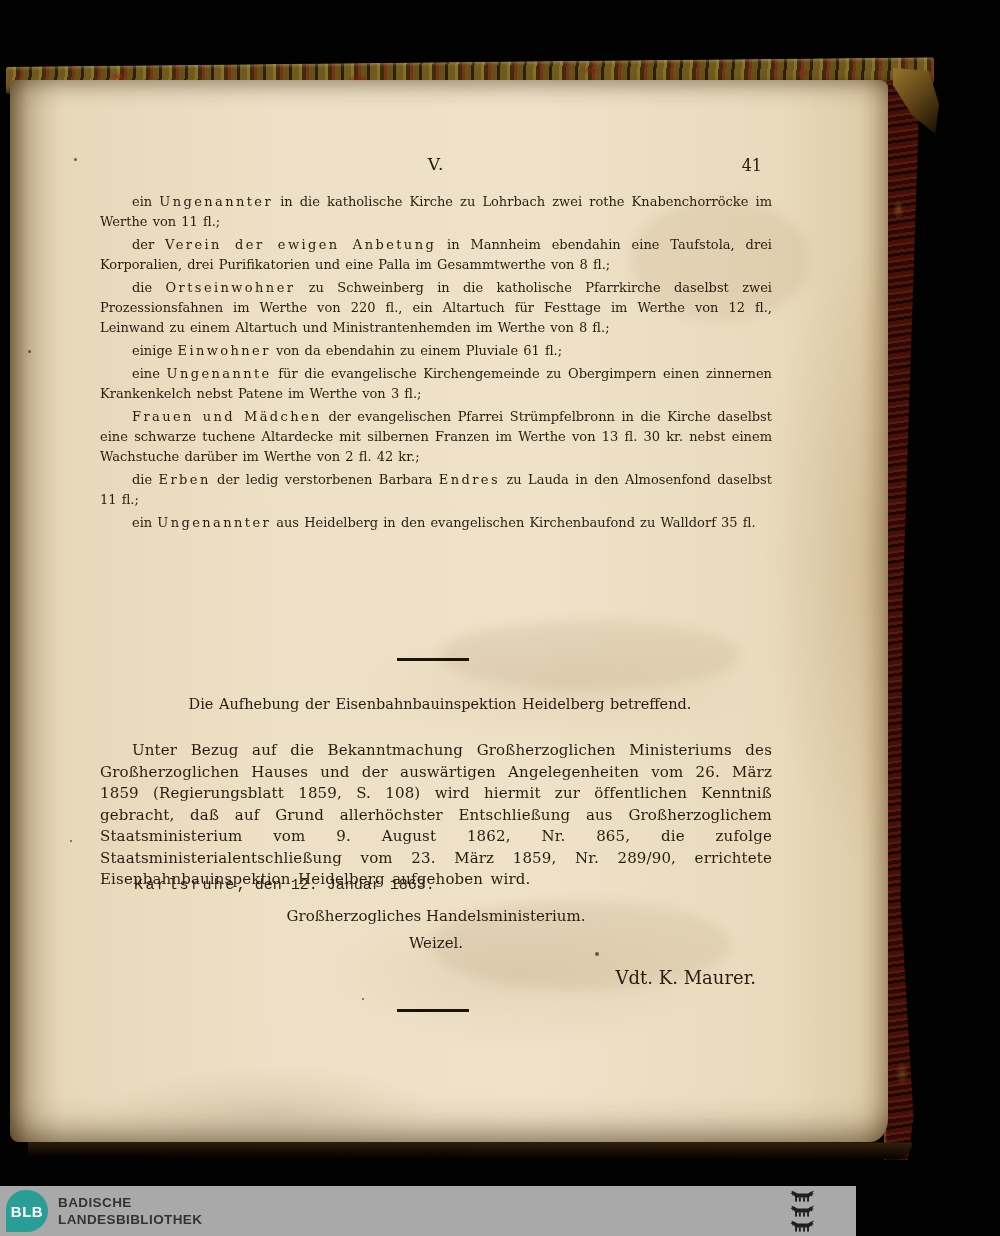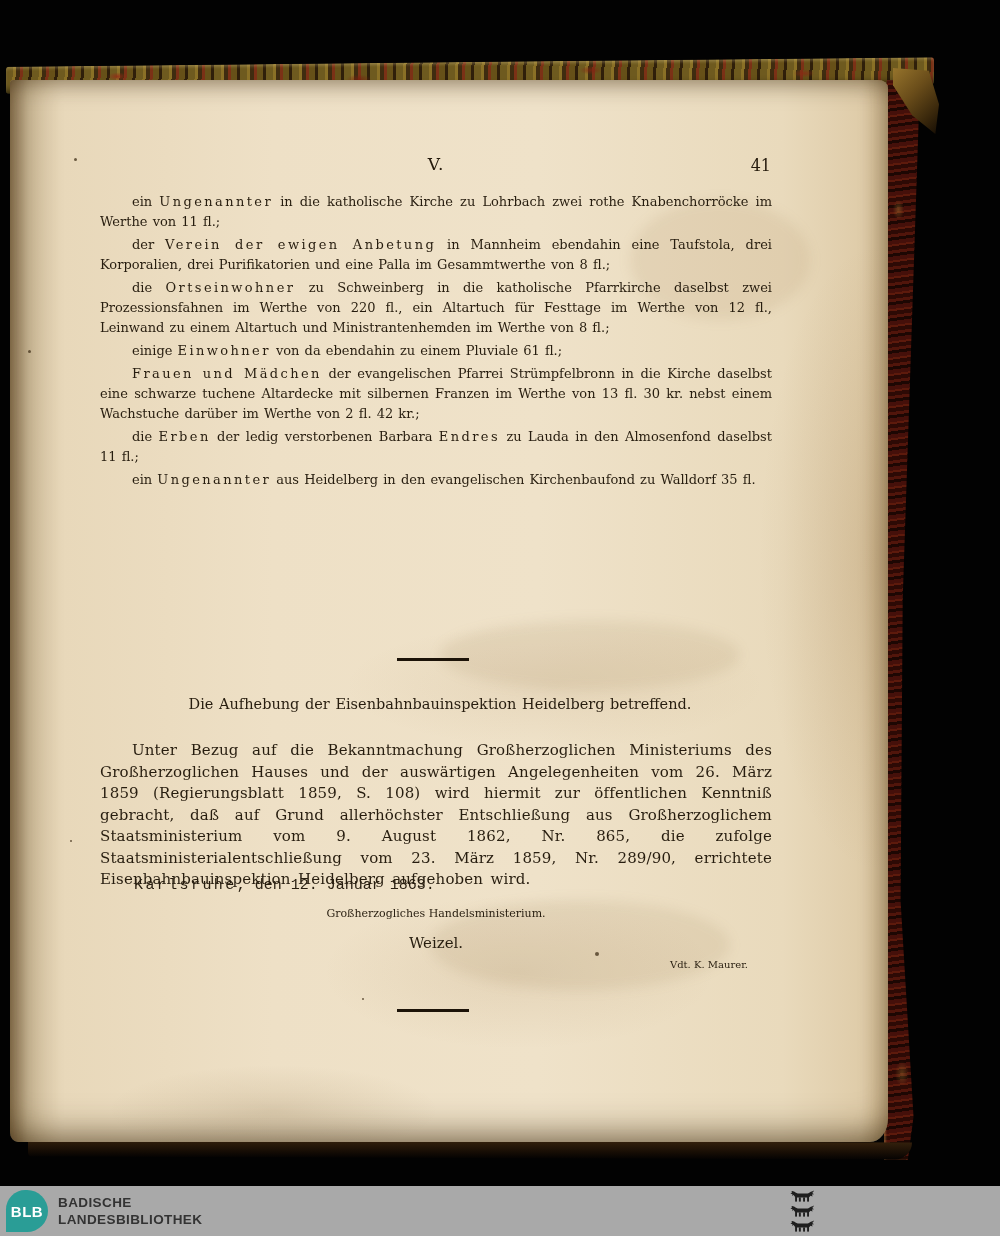--- a/index.html
+++ b/index.html
@@ -65,21 +65,21 @@
   }
   .stain{position:absolute;border-radius:50%;filter:blur(6px);pointer-events:none;}
   .speck{position:absolute;width:3px;height:3px;border-radius:50%;background:#4a3a22;opacity:.8;}
 
   
   .page-head{position:absolute;left:90px;top:74px;width:672px;height:26px;}
   .numeral{
     position:absolute;left:0;right:0;text-align:center;
     font-size:17px;letter-spacing:1px;color:#241a0c;
   }
-  .pagenum{position:absolute;right:1px;top:2px;font-size:16px;color:#241a0c;}
+  .pagenum{position:absolute;right:10px;top:2px;font-size:16px;color:#241a0c;}
 
   .donations{position:absolute;left:90px;top:112px;width:672px;}
   .par{
     margin:0 0 3px 0;font-size:13px;line-height:20px;text-align:justify;
     text-indent:32px;word-spacing:1px;color:#271d0f;
   }
   .sperr{letter-spacing:2.4px;}
 
   .divider{position:absolute;left:387px;width:72px;height:2.5px;background:#1c1308;}
   .d1{top:578px;}
@@ -88,26 +88,26 @@
   .heading{
     position:absolute;left:90px;top:612px;width:672px;margin:4px;
     text-align:center;font-size:14.5px;font-weight:normal;color:#271d0f;word-spacing:1px;
   }
   .announce{
     position:absolute;left:90px;top:660px;width:672px;margin:0;
     font-size:15px;line-height:21.5px;text-align:justify;text-indent:32px;
     word-spacing:2.5px;letter-spacing:.15px;color:#271d0f;
   }
   .dateline{position:absolute;left:124px;top:797px;margin:0;font-size:15px;color:#271d0f;font-family:Liberation Mono, monospace;}
-  .ministry{position:absolute;left:90px;top:827px;width:672px;margin:0;text-align:center;font-size:11px;color:#271d0f;}
+  .ministry{position:absolute;left:90px;top:827px;width:672px;margin:0;text-align:center;font-size:15px;color:#271d0f;}
   .signer{position:absolute;left:90px;top:854px;width:672px;margin:0;text-align:center;font-size:15px;color:#271d0f;}
-  .countersigner{position:absolute;left:90px;top:879px;width:648px;margin:0;text-align:right;font-size:10px;color:#271d0f;}
+  .countersigner{position:absolute;left:90px;top:879px;width:648px;margin:8px;text-align:right;font-size:18px;color:#271d0f;}
 
   
-  .footer{position:absolute;left:0;bottom:0;width:1000px;height:50px;background:#a9a9a9;}
+  .footer{position:absolute;left:0;bottom:0;width:856px;height:50px;background:#a9a9a9;}
   .blb-logo{
     position:absolute;left:6px;top:4px;width:42px;height:42px;background:#2a9d96;
     border-radius:46% 50% 50% 0;
     display:flex;align-items:center;justify-content:center;
   }
   .blb-logo span{color:#ffffff;font:bold 15px "Liberation Sans", sans-serif;letter-spacing:.5px;}
   .lib-name{
     position:absolute;left:58px;top:8px;
     font:bold 13.5px/17px "Liberation Sans", sans-serif;
     color:#333333;letter-spacing:.4px;
@@ -143,20 +143,21 @@
     <div class="page-head">
       <span class="numeral">V.</span>
       <span class="pagenum">41</span>
     </div>
 
     <div class="donations">
         <p class="par"><span>ein </span><span class="sperr">Ungenannter</span><span> in die katholische Kirche zu Lohrbach zwei rothe Knabenchorröcke im Werthe von 11 fl.;</span></p>
         <p class="par"><span>der </span><span class="sperr">Verein der ewigen Anbetung</span><span> in Mannheim ebendahin eine Taufstola, drei Korporalien, drei Purifikatorien und eine Palla im Gesammtwerthe von 8 fl.;</span></p>
         <p class="par"><span>die </span><span class="sperr">Ortseinwohner</span><span> zu Schweinberg in die katholische Pfarrkirche daselbst zwei Prozessionsfahnen im Werthe von 220 fl., ein Altartuch für Festtage im Werthe von 12 fl., Leinwand zu einem Altartuch und Ministrantenhemden im Werthe von 8 fl.;</span></p>
         <p class="par"><span>einige </span><span class="sperr">Einwohner</span><span> von da ebendahin zu einem Pluviale 61 fl.;</span></p>
+        <p class="par"><span>eine </span><span class="sperr">Ungenannte</span><span> für die evangelische Kirchengemeinde zu Obergimpern einen zinnernen Krankenkelch nebst Patene im Werthe von 3 fl.;</span></p>
         <p class="par"><span class="sperr">Frauen und Mädchen</span><span> der evangelischen Pfarrei Strümpfelbronn in die Kirche daselbst eine schwarze tuchene Altardecke mit silbernen Franzen im Werthe von 13 fl. 30 kr. nebst einem Wachstuche darüber im Werthe von 2 fl. 42 kr.;</span></p>
         <p class="par"><span>die </span><span class="sperr">Erben</span><span> der ledig verstorbenen Barbara </span><span class="sperr">Endres</span><span> zu Lauda in den Almosenfond daselbst 11 fl.;</span></p>
         <p class="par"><span>ein </span><span class="sperr">Ungenannter</span><span> aus Heidelberg in den evangelischen Kirchenbaufond zu Walldorf 35 fl.</span></p>
       </div>
 
     <div class="divider d1"></div>
 
     <h2 class="heading">Die Aufhebung der Eisenbahnbauinspektion Heidelberg betreffend.</h2>
 
     <p class="announce">Unter Bezug auf die Bekanntmachung Großherzoglichen Ministeriums des Großherzoglichen Hauses und der auswärtigen Angelegenheiten vom 26. März 1859 (Regierungsblatt 1859, S. 108) wird hiermit zur öffentlichen Kenntniß gebracht, daß auf Grund allerhöchster Entschließung aus Großherzoglichem Staatsministerium vom 9. August 1862, Nr. 865, die zufolge Staatsministerialentschließung vom 23. März 1859, Nr. 289/90, errichtete Eisenbahnbauinspektion Heidelberg aufgehoben wird.</p>

